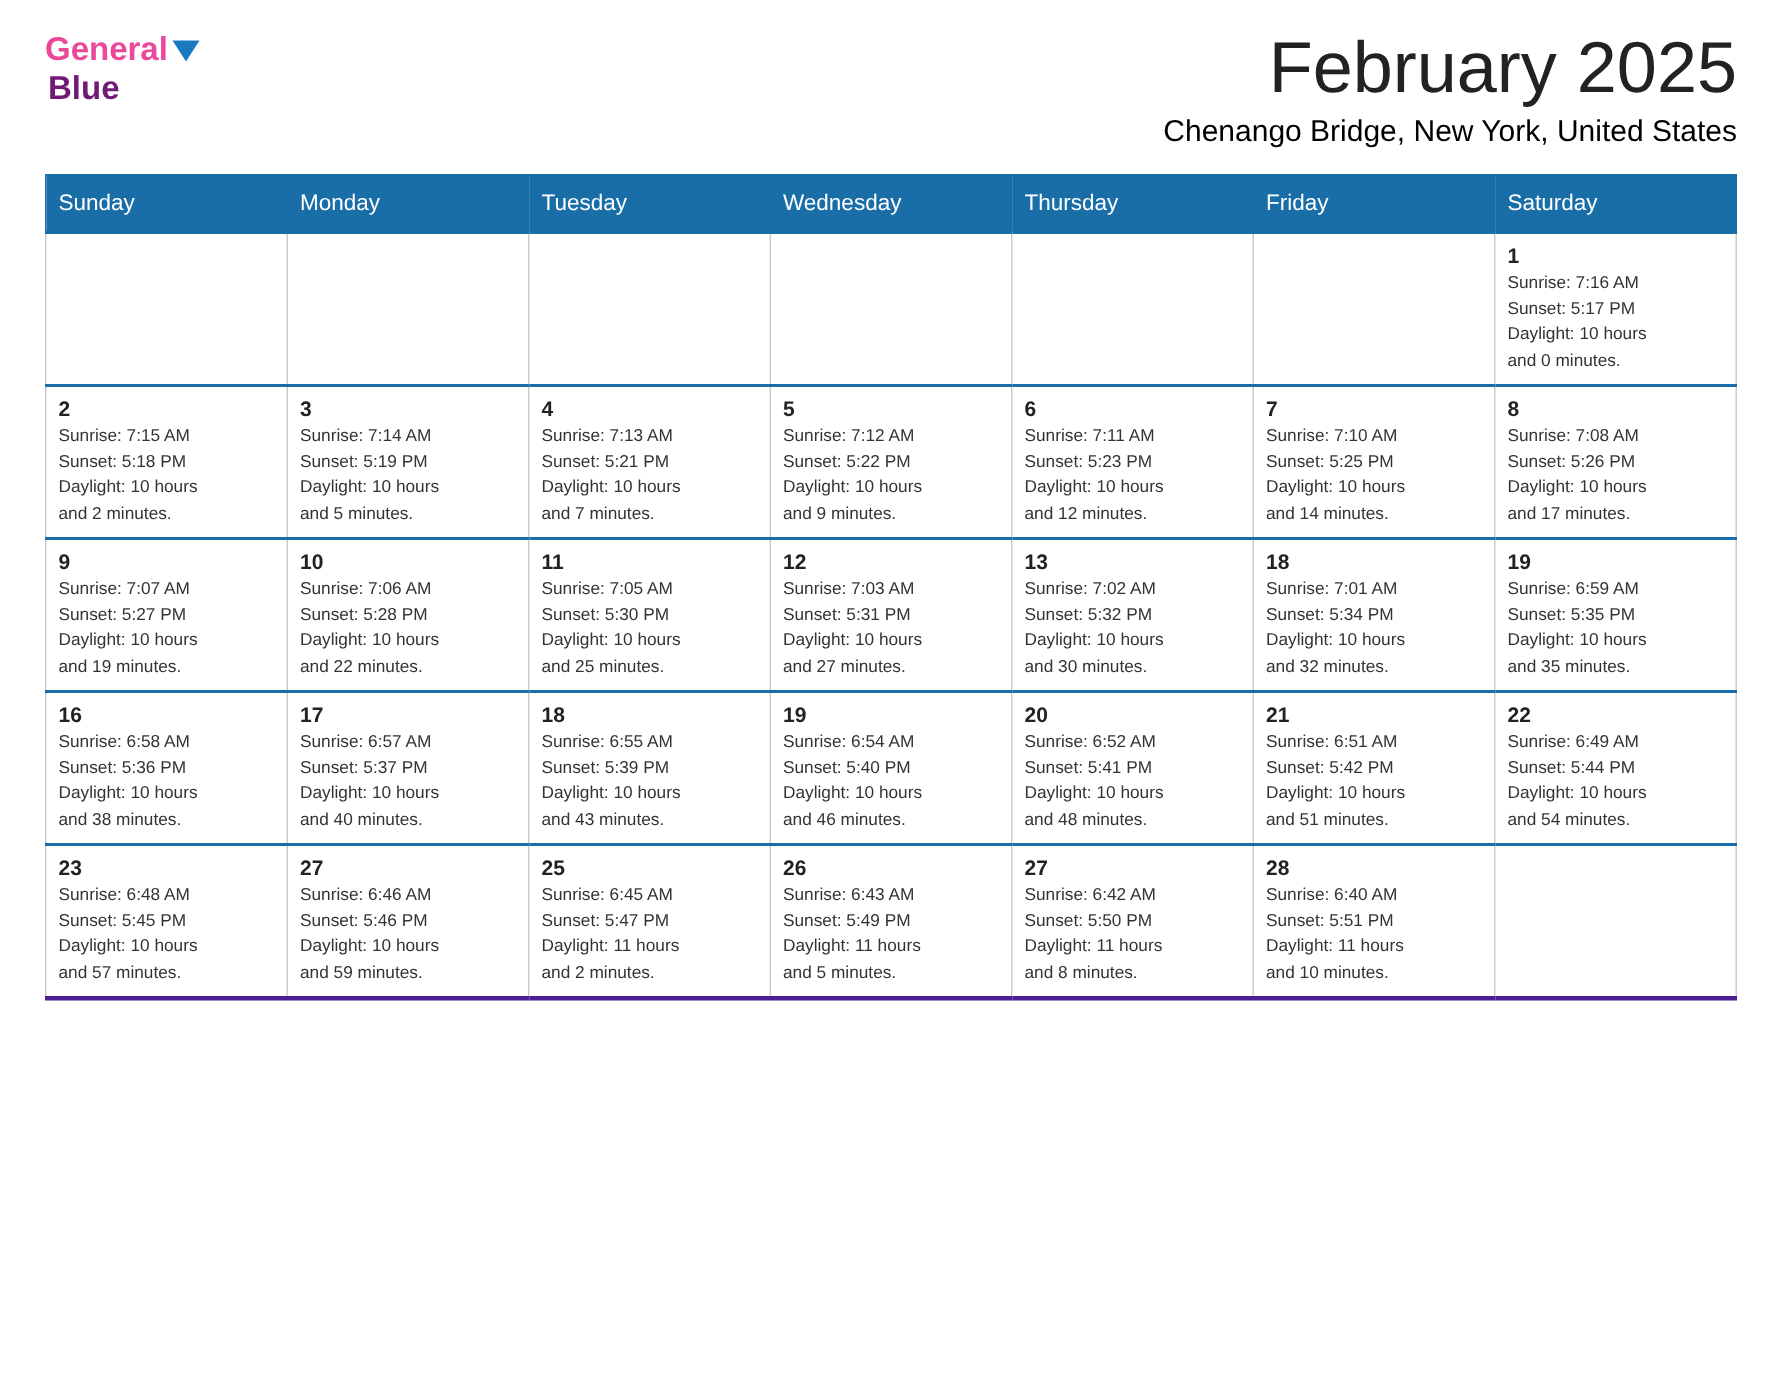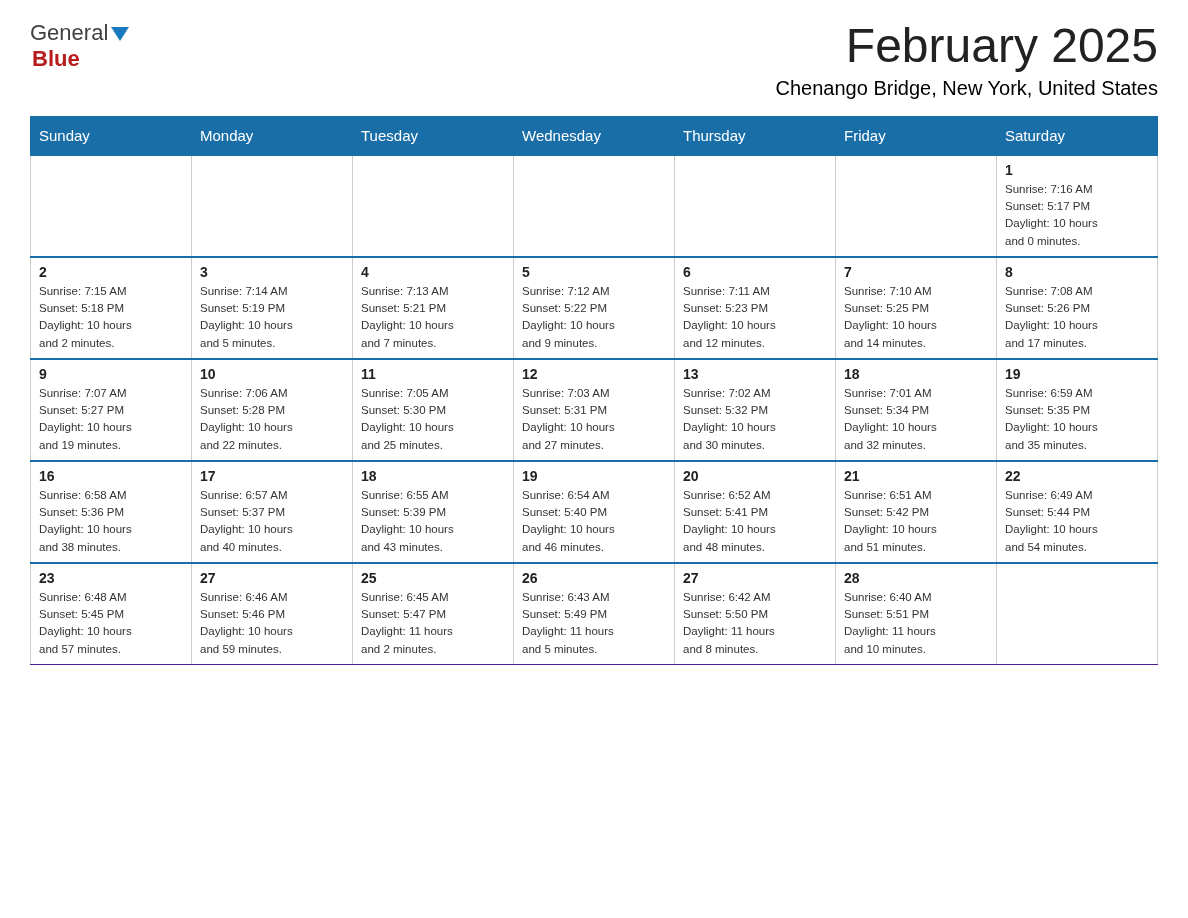--- a/index.html
+++ b/index.html
@@ -11,22 +11,22 @@
       min-height: 918px;
     }
     .header {
       display: flex;
       justify-content: space-between;
       align-items: flex-start;
       margin-bottom: 10px;
     }
     .logo-text-general {
       font-size: 22px;
-      font-weight: normal;
-      color: #404040;
+      font-weight: bold;
+      color: #ec4899;
     }
     .title-section {
       text-align: right;
     }
     .page-title {
       font-size: 48px;
       font-weight: normal;
       color: #222;
       line-height: 1.1;
     }
@@ -71,35 +71,35 @@
     }
     .day-info {
       font-size: 11.5px;
       color: #333;
       line-height: 1.5;
     }
     .empty-cell {
       background: #f9f9f9;
     }
     .last-row td {
-      border-bottom: 1px solid #4c1d95;
+      border-bottom: 3px solid #4c1d95;
     }
     .logo-block {
       display: flex;
       flex-direction: column;
       align-items: flex-start;
     }
     .logo-line1 {
       display: flex;
       align-items: center;
     }
     .logo-line2 {
       font-size: 22px;
       font-weight: bold;
-      color: #b91c1c;
+      color: #701a75;
       margin-left: 2px;
     }
   </style>
 </head>
 <body>
 
 <div class="header">
   <div class="logo-block">
     <div class="logo-line1">
       <span class="logo-text-general">General</span>

